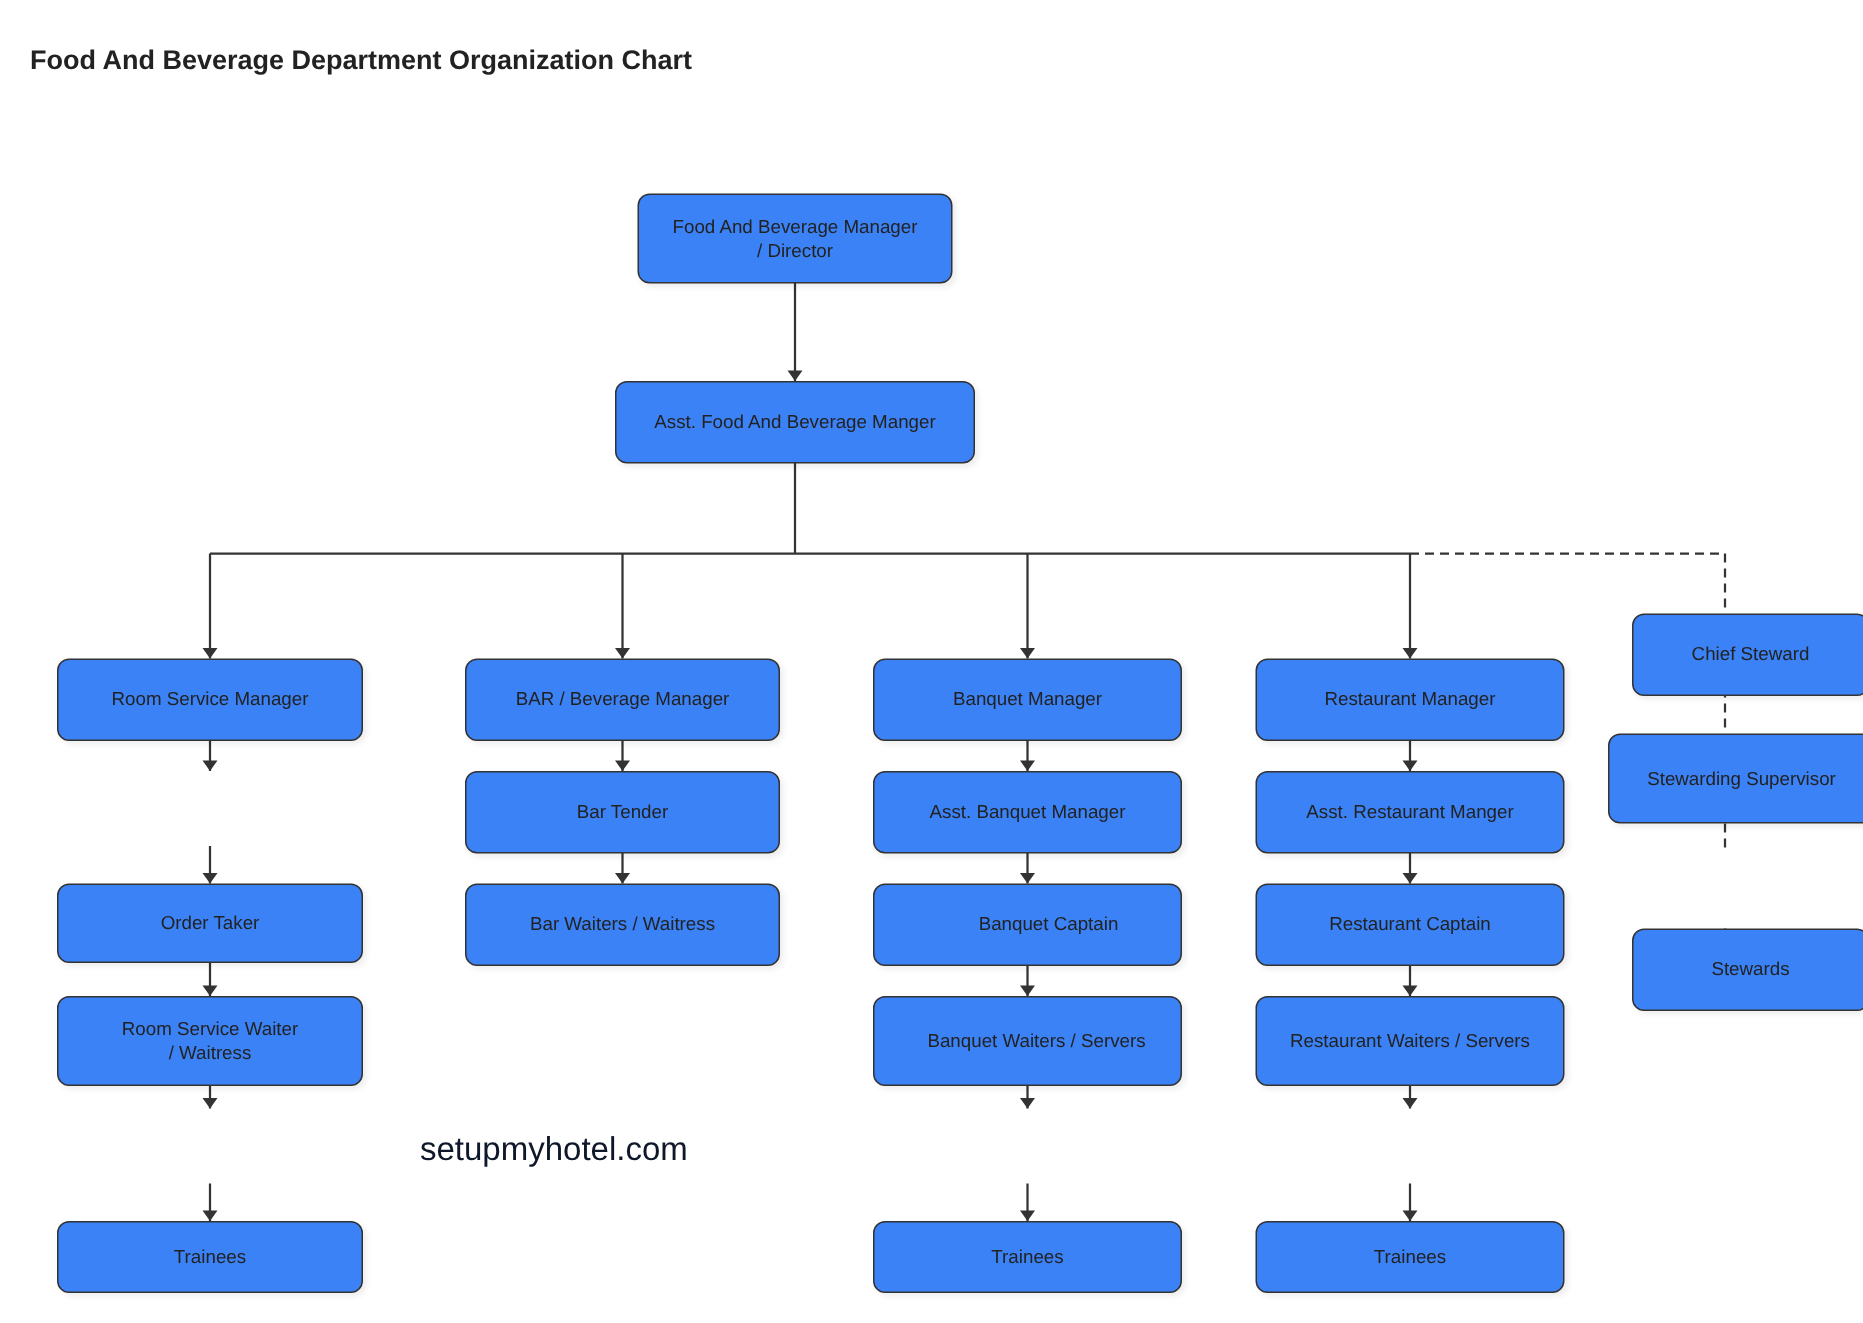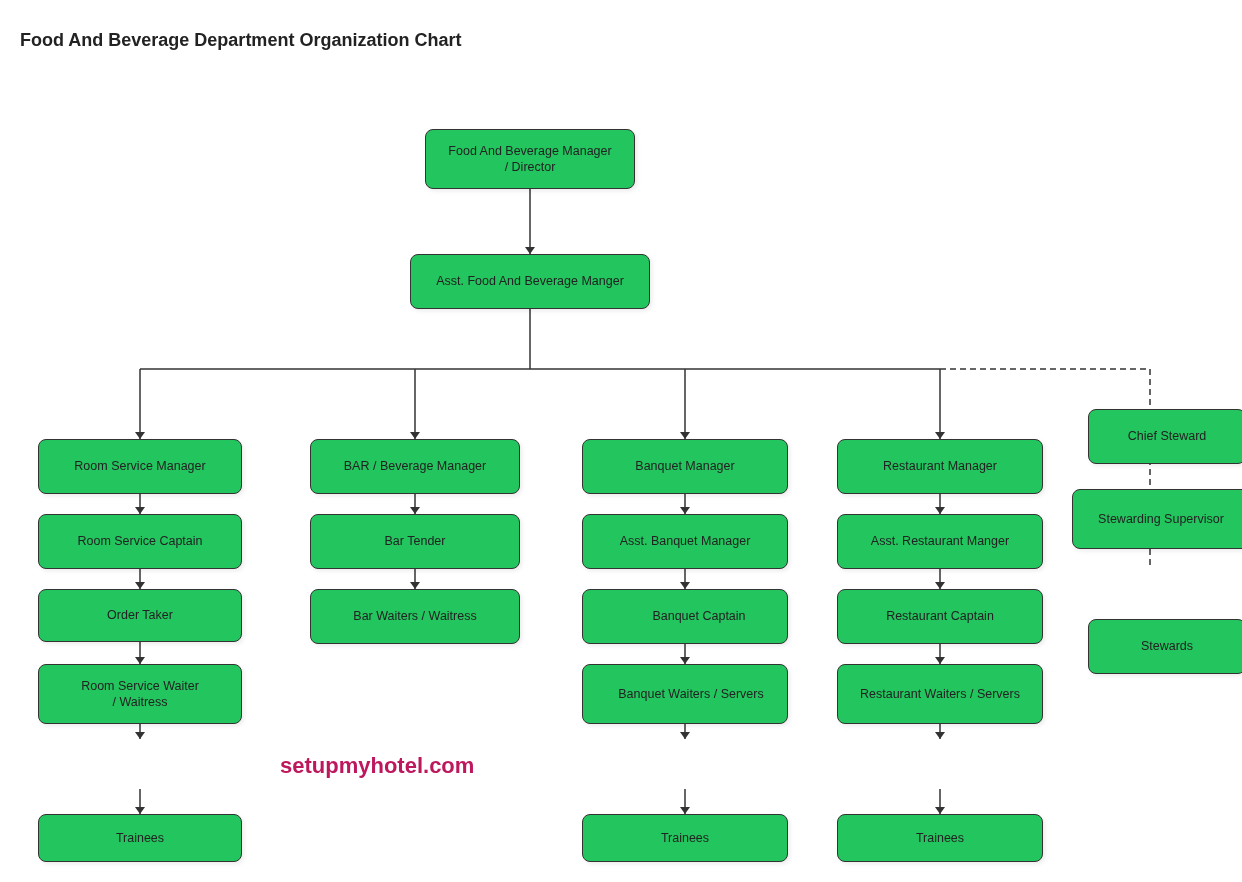--- a/index.html
+++ b/index.html
@@ -27,43 +27,43 @@
       margin-top: 10px;
     }
     .org-chart {
       position: relative;
       width: 100%;
     }
     .node {
       position: absolute;
       border: 1.5px solid #333;
       border-radius: 8px;
-      background: #22c55e;
+      background: #3b82f6;
       text-align: center;
       display: flex;
       align-items: center;
       justify-content: center;
       padding: 6px 8px;
       line-height: 1.3;
       font-size: 12.5px;
       box-shadow: 2px 2px 4px rgba(0,0,0,0.08);
     }
     svg.lines {
       position: absolute;
       top: 0; left: 0;
       width: 100%;
       height: 100%;
       overflow: visible;
       pointer-events: none;
     }
     .watermark {
       position: absolute;
-      color: #be185d;
+      color: #0f172a;
       font-size: 22px;
-      font-weight: bold;
+      font-weight: normal;
       bottom: 100px;
       left: 260px;
     }
   </style>
 </head>
 <body>
 
 <div class="page">
   <div class="chart-title">Food And Beverage Department Organization Chart</div>
 
@@ -145,23 +145,20 @@
     </div>
 
     <div class="node" style="left:390px; top:185px; width:240px; height:55px;">
       <span>Asst. Food And Beverage Manger</span>
     </div>
 
     <div class="node" style="left:18px; top:370px; width:204px; height:55px;">
       <span>Room Service Manager</span>
     </div>
 
-    <div class="node" style="left:18px; top:445px; width:204px; height:55px;">
-      <span>Room Service Captain</span>
-    </div>
 
     <div class="node" style="left:18px; top:520px; width:204px; height:53px;">
       <span>Order Taker</span>
     </div>
 
     <div class="node" style="left:18px; top:595px; width:204px; height:60px;">
       <span style="white-space:pre-line;">Room Service Waiter
 / Waitress</span>
     </div>
 

